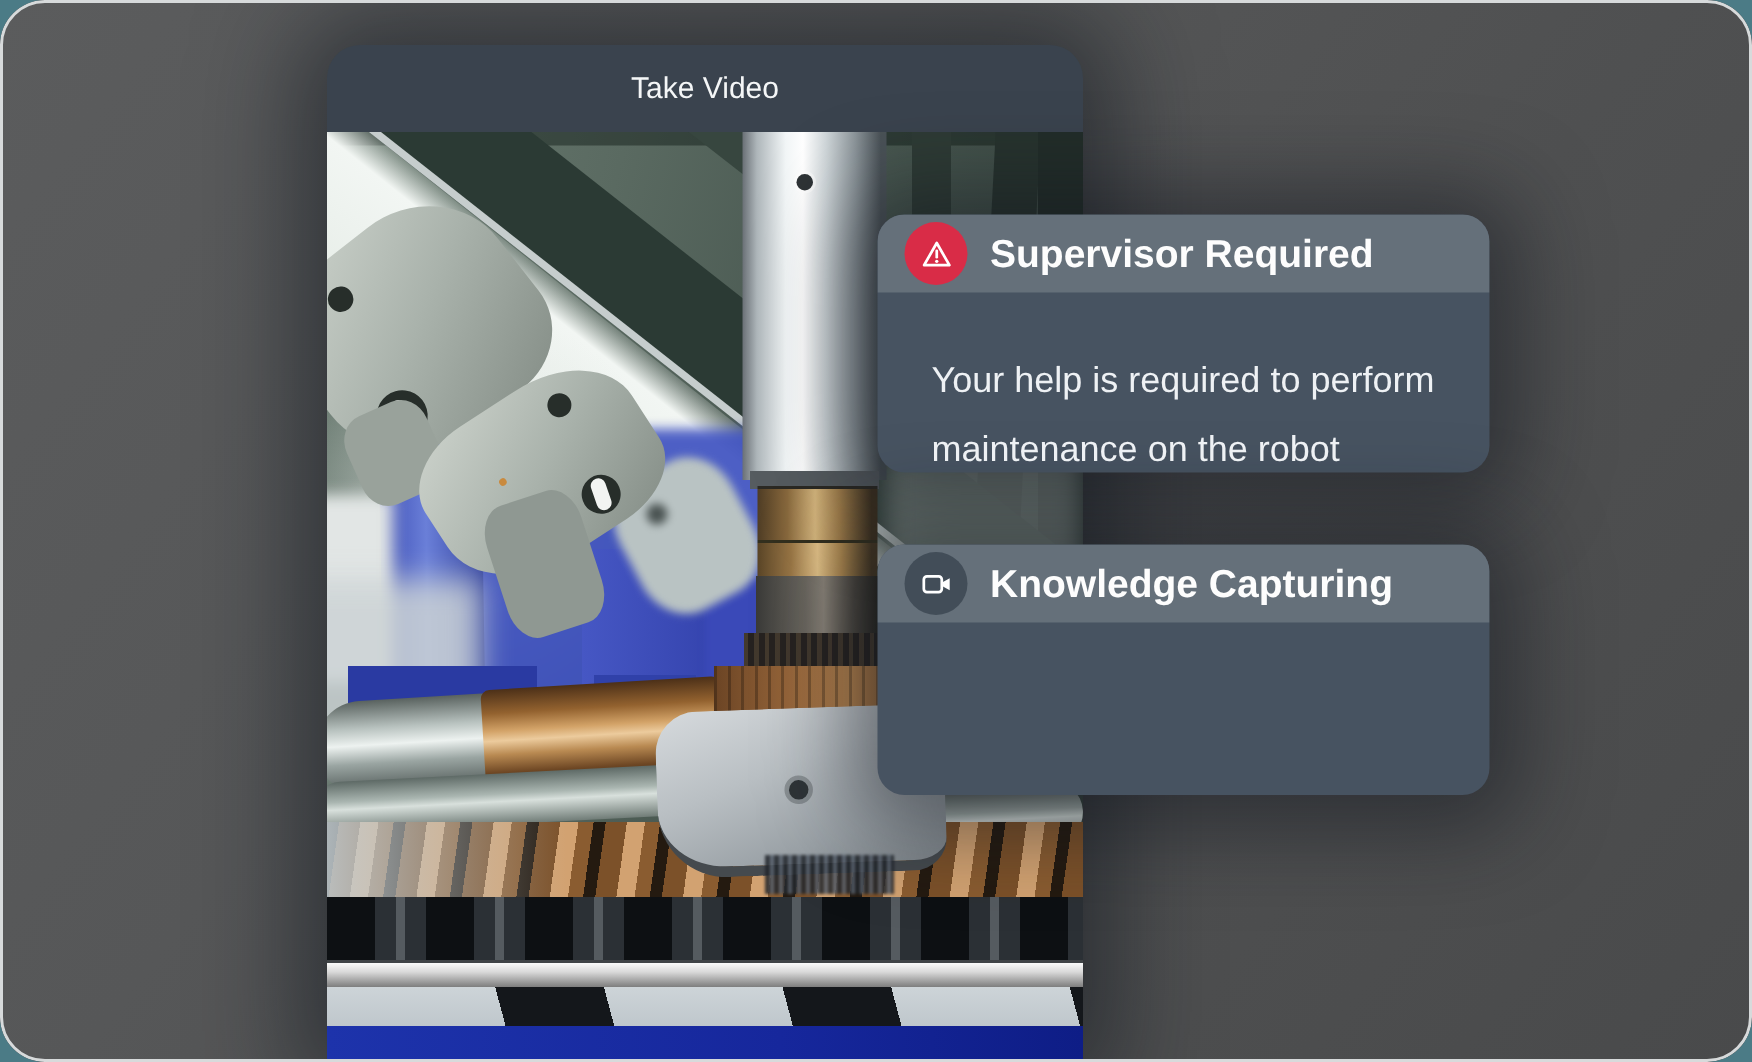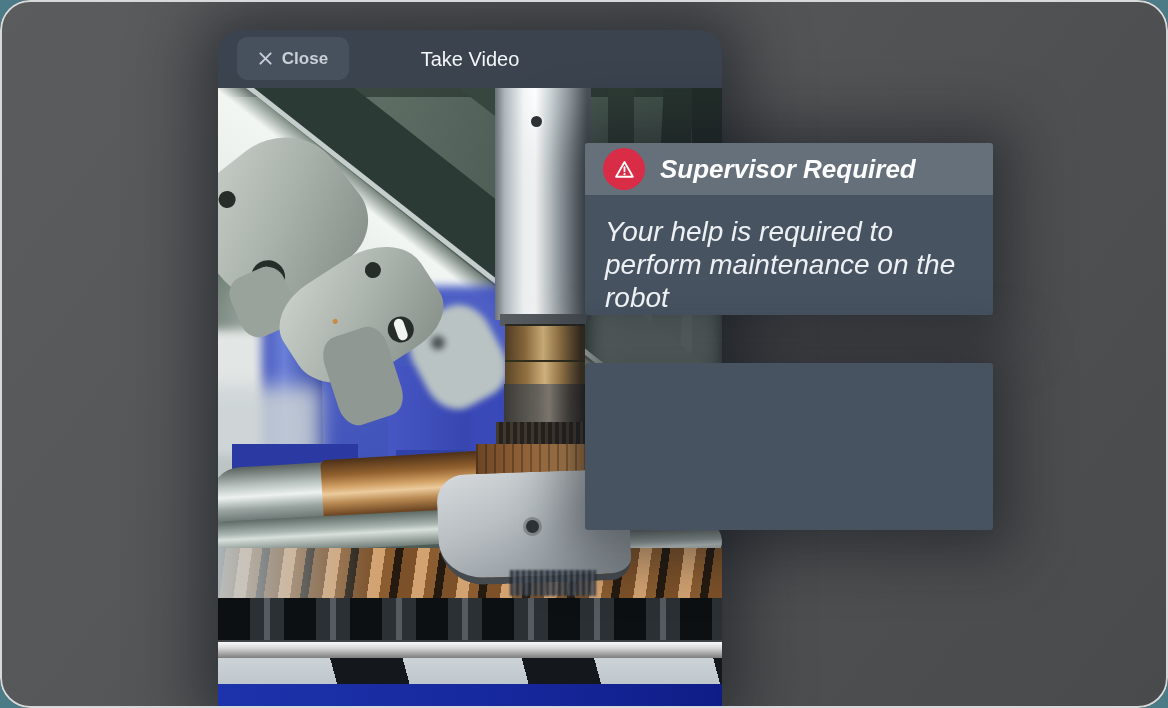--- a/index.html
+++ b/index.html
@@ -116,47 +116,41 @@
   .sp-housing{left:220px;top:384px;width:192px;height:104px;transform:rotate(-2deg);
     border-radius:28px 8px 22px 46px;border-bottom:7px solid #454A4E;
     background:linear-gradient(160deg,#D6DADD 0%,#B9BFC3 40%,#9AA1A6 75%,#7E858A 100%);}
   .sp-housing-screw{left:88px;top:48px;width:13px;height:13px;border-radius:50%;
     background:#2F3437;box-shadow:0 0 0 3px rgba(60,66,70,.35);}
   .sp-brush{left:292px;top:482px;width:86px;height:26px;opacity:.85;filter:blur(1px);
     background:repeating-linear-gradient(90deg,#20242A 0 3px,#5A6470 3px 6px);}
 
   
   .cards{position:absolute;left:585px;top:143px;width:408px;}
-  .card{border-radius:3px;overflow:hidden;background:var(--card-body,#475361);
-    box-shadow:0 4px 55px 20px rgba(17,22,29,.5);cursor:pointer;font-style:italic;}
+  .card{border-radius:18px;overflow:hidden;background:var(--card-body,#475361);
+    box-shadow:0 4px 55px 20px rgba(17,22,29,.5);cursor:pointer;}
   .card1{height:172px;margin-bottom:48px;}
   .card2{height:167px;}
   .card-head{display:flex;align-items:center;height:52px;padding-left:18px;
     background:var(--card-header,#65707A);}
   .icon-circle{flex:0 0 auto;width:42px;height:42px;border-radius:50%;
     display:flex;align-items:center;justify-content:center;}
   .card-title{margin:0 0 0 15px;font-size:26px;font-weight:700;color:#FDFDFD;}
-  .card-msg{margin:0;padding:20px 20px 0 20px;max-width:362px;
-    font-size:28px;line-height:33px;color:#EEF1F4;}
+  .card-msg{margin:16px;padding:20px 20px 0 20px;max-width:362px;
+    font-size:24px;line-height:46px;color:#EEF1F4;}
 </style>
 </head>
 <body>
 
 <div class="canvas">
   <div class="stage">
 
     <section class="phone">
       <header class="phone-header">
         <h1 class="screen-title">Take Video</h1>
-        <button class="close-btn">
-          <svg width="15" height="15" viewBox="0 0 16 16">
-            <path d="M2.5 2.5 L13.5 13.5 M13.5 2.5 L2.5 13.5" stroke="#C9D0D8" stroke-width="2" stroke-linecap="round" fill="none"></path>
-          </svg>
-          <span>Close</span>
-        </button>
       </header>
 
       <div class="photo">
         <div class="ph-bg"></div>
         <div class="ph-topedge"></div>
         <div class="ph-slat1"></div>
         <div class="ph-slat2"></div>
         <div class="ph-slat3"></div>
         <div class="ph-band-dark2"></div>
         <div class="ph-band-dark"></div>
@@ -227,17 +221,26 @@
               <path d="M12 9.6 v4.4" stroke="#FFFFFF" stroke-width="1.9" stroke-linecap="round"></path>
               <circle cx="12" cy="16.9" r="1.15" fill="#FFFFFF"></circle>
             </svg>
           </span>
           <h2 class="card-title">Supervisor Required</h2>
         </div>
         <p class="card-msg">Your help is required to perform maintenance on the robot</p>
       </article>
 
       <article class="card card2">
+        <div class="card-head">
+          <span class="icon-circle" style="background: rgb(66, 77, 88);">
+            <svg width="23" height="23" viewBox="0 0 24 24">
+              <rect x="3" y="6.5" width="12.5" height="11" rx="2.2" fill="none" stroke="#FFFFFF" stroke-width="1.9"></rect>
+              <path d="M16 10.6 L21 7.9 V16.1 L16 13.4 Z" fill="#FFFFFF"></path>
+            </svg>
+          </span>
+          <h2 class="card-title">Knowledge Capturing</h2>
+        </div>
       </article>
 
     </aside>
   </div>
 </div>
 
 </body></html>

